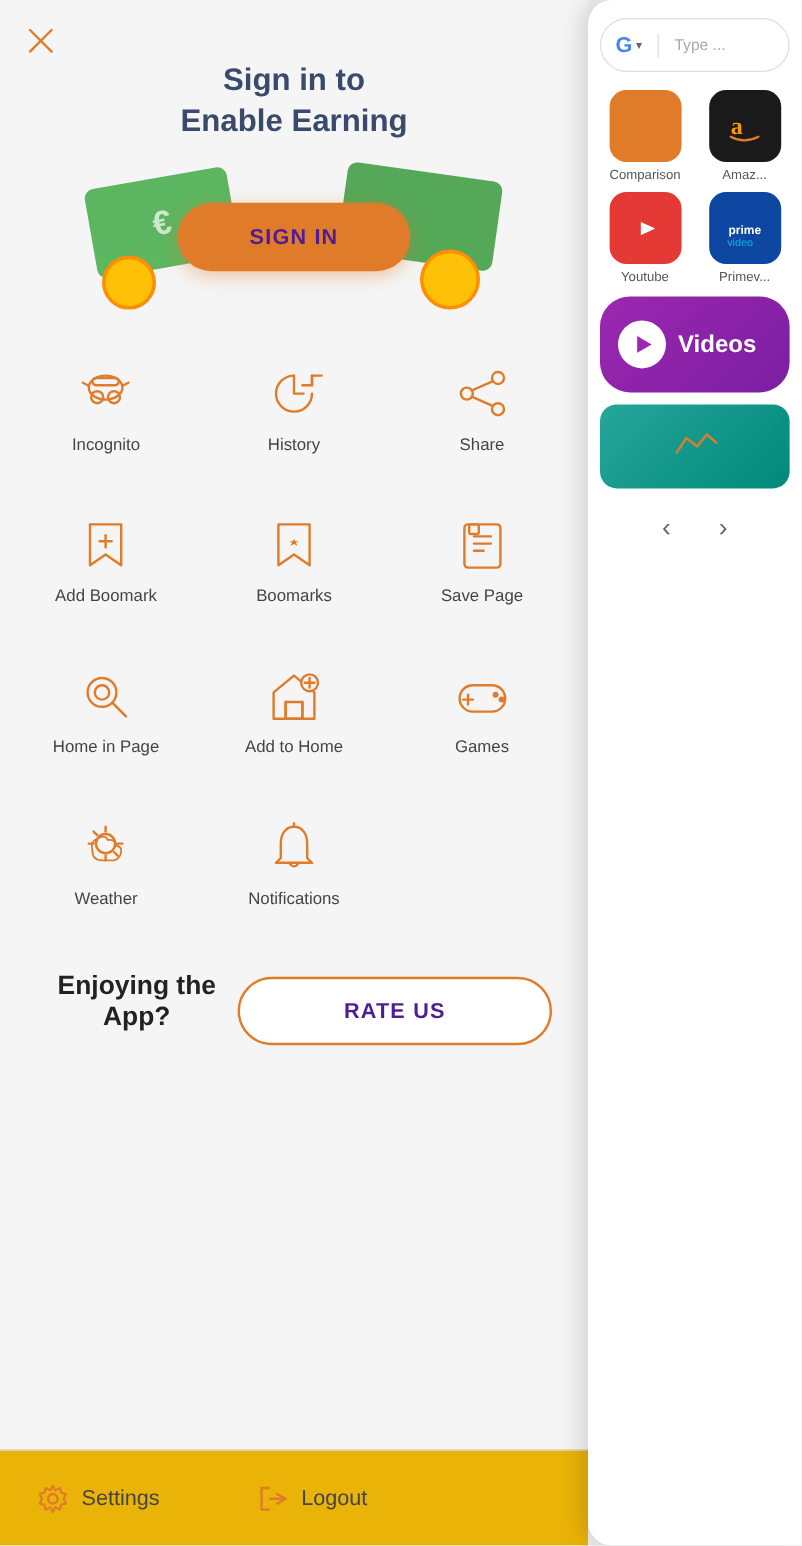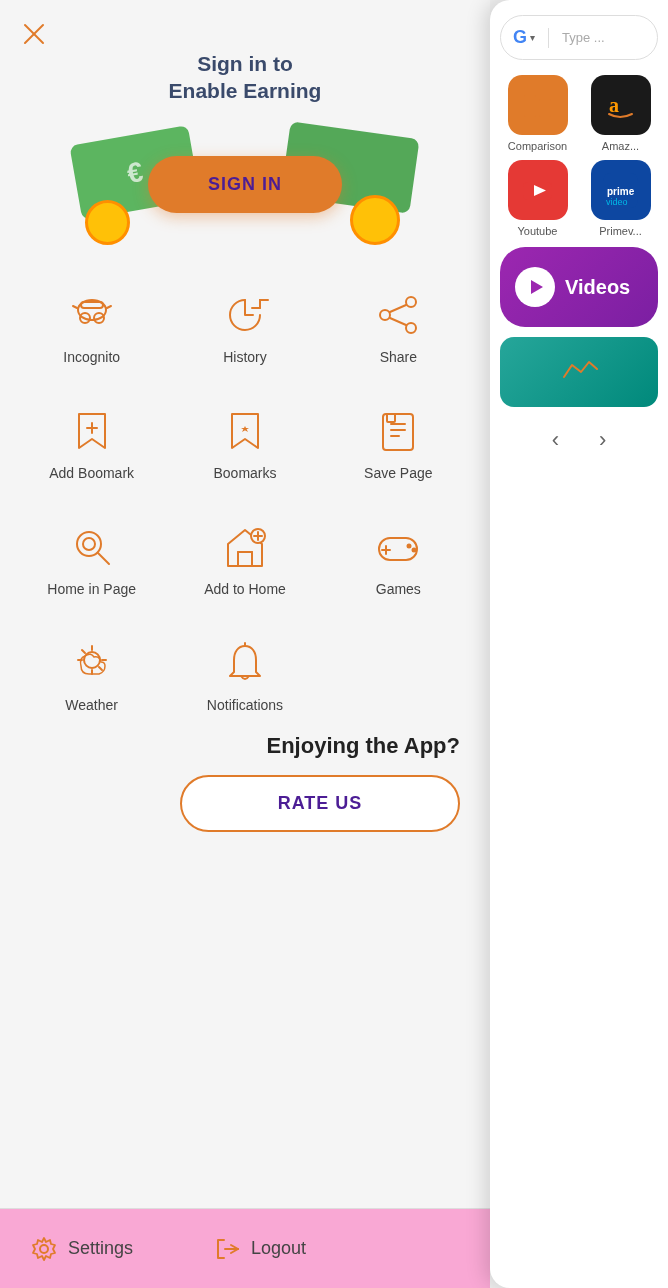--- a/index.html
+++ b/index.html
@@ -42,21 +42,21 @@
       display: flex;
       flex-direction: column;
       align-items: center;
       width: 100%;
       padding: 0 20px;
     }
 
     .signin-title {
       text-align: center;
       color: #3a4a6b;
-      font-size: 21px;
+      font-size: 26px;
       font-weight: 600;
       line-height: 1.3;
       margin-bottom: 20px;
     }
 
     .signin-title span {
       display: block;
     }
 
     .signin-banner {
@@ -143,21 +143,21 @@
       border-radius: 40px;
       border: none;
       cursor: pointer;
       box-shadow: 0 4px 15px rgba(224,123,42,0.4);
     }
 
     
     .icon-grid {
       display: grid;
       grid-template-columns: repeat(3, 1fr);
-      gap: 10px;
+      gap: 20px;
       width: 100%;
       padding: 0 10px;
       margin-top: 30px;
     }
 
     .icon-item {
       display: flex;
       flex-direction: column;
       align-items: center;
       justify-content: center;
@@ -176,25 +176,25 @@
 
     .icon-item .icon-label {
       font-size: 14px;
       color: #444;
       text-align: center;
       line-height: 1.3;
     }
 
     
     .enjoying-section {
-      margin-top: 4px;
+      margin-top: 36px;
       width: 100%;
       display: flex;
-      flex-direction: column;
-      align-items: flex-end;
+      flex-direction: row;
+      align-items: center;
       padding: 0 20px;
     }
 
     .enjoying-title {
       font-size: 22px;
       font-weight: 700;
       color: #222;
       text-align: center;
       margin-bottom: 16px;
     }
@@ -212,21 +212,21 @@
       width: 280px;
     }
 
     
     .bottom-bar {
       position: absolute;
       bottom: 0;
       left: 0;
       width: 490px;
       height: 80px;
-      background: #f9a8d4;
+      background: #eab308;
       border-top: 1px solid #ddd;
       display: flex;
       align-items: center;
       padding: 0 30px;
       gap: 80px;
     }
 
     .bottom-item {
       display: flex;
       align-items: center;

